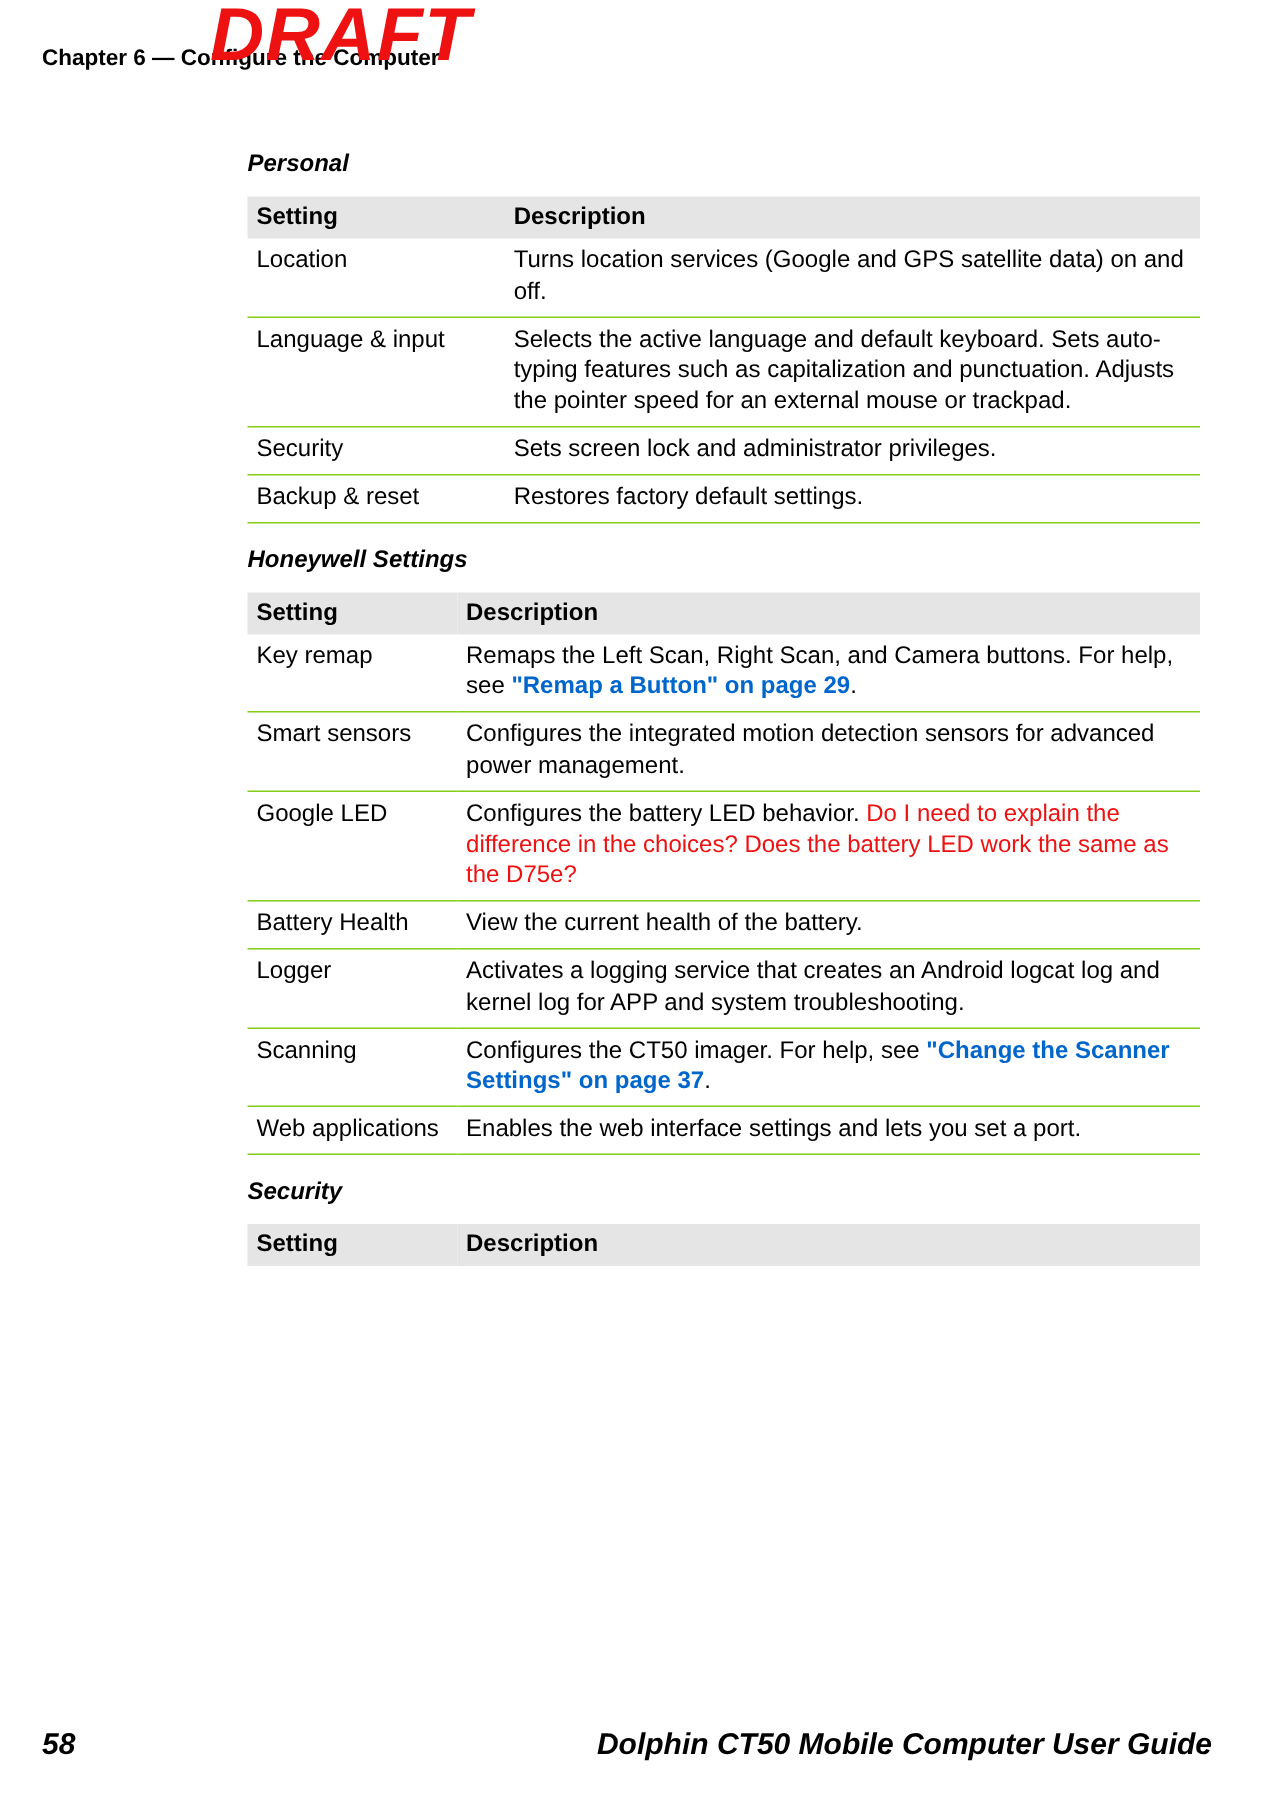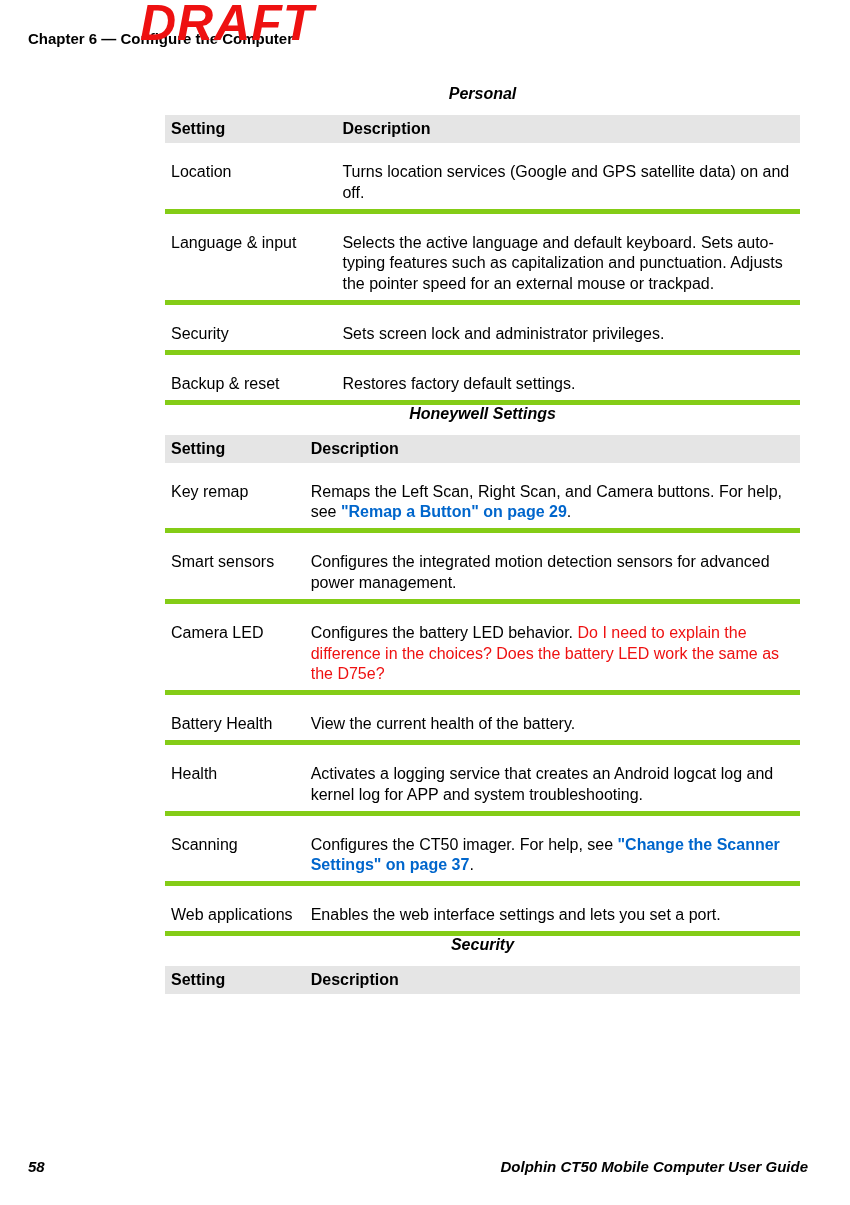--- a/index.html
+++ b/index.html
@@ -34,53 +34,52 @@
   .content {
     position: absolute;
     top: 85px;
     left: 165px;
     width: 635px;
   }
   .section-title {
     font-size: 16px;
     font-weight: bold;
     font-style: italic;
-    margin: 0 0 12px 0;
-    text-align: center;
+    margin: 16px 0 12px 0;
   }
   table {
     border-collapse: collapse;
     width: 100%;
     font-size: 16px;
   }
   th {
     background: #e5e5e5;
     text-align: left;
     font-weight: bold;
     padding: 5px 8px 5px 6px;
     vertical-align: top;
   }
   td {
-    padding: 19px 8px 5px 6px;
+    padding: 5px 8px 5px 6px;
     vertical-align: top;
-    border-bottom: 5px solid #84cc16;
+    border-bottom: 1px solid #84cc16;
     line-height: 1.3;
   }
   .col-setting { width: 27%; }
   .col2-setting { width: 22%; }
   .link { color: #0066cc; font-weight: bold; }
   .editorial { color: #e11; }
   .footer {
     position: absolute;
     bottom: 30px;
     left: 28px;
     right: 42px;
     display: flex;
     justify-content: space-between;
-    font-size: 15px;
+    font-size: 20px;
     font-weight: bold;
     font-style: italic;
   }
 </style>
 </head>
 <body>
 
 <div class="draft">DRAFT</div>
 
 <div class="header-chapter">Chapter 6 — Configure the Computer</div>
@@ -126,33 +125,33 @@
         <span>Remaps the Left Scan, Right Scan, and Camera buttons. For help, see </span><span class="link">"Remap a Button" on page 29</span><span>.</span>
       </td>
     </tr>
     <tr>
       <td>Smart sensors</td>
       <td>
         <span>Configures the integrated motion detection sensors for advanced power management.</span>
       </td>
     </tr>
     <tr>
-      <td>Camera LED</td>
+      <td>Google LED</td>
       <td>
         <span>Configures the battery LED behavior. </span><span class="editorial">Do I need to explain the difference in the choices? Does the battery LED work the same as the D75e?</span>
       </td>
     </tr>
     <tr>
       <td>Battery Health</td>
       <td>
         <span>View the current health of the battery.</span>
       </td>
     </tr>
     <tr>
-      <td>Health</td>
+      <td>Logger</td>
       <td>
         <span>Activates a logging service that creates an Android logcat log and kernel log for APP and system troubleshooting.</span>
       </td>
     </tr>
     <tr>
       <td>Scanning</td>
       <td>
         <span>Configures the CT50 imager. For help, see </span><span class="link">"Change the Scanner Settings" on page 37</span><span>.</span>
       </td>
     </tr>

